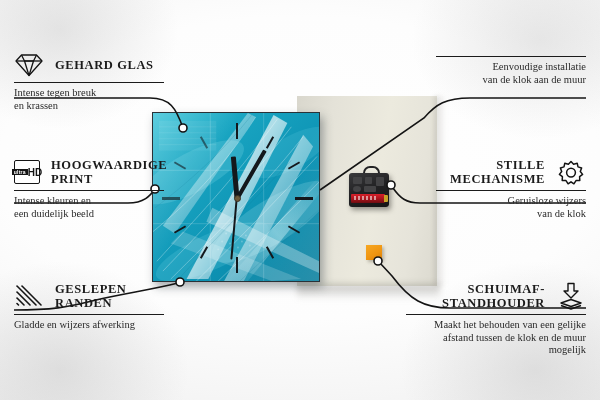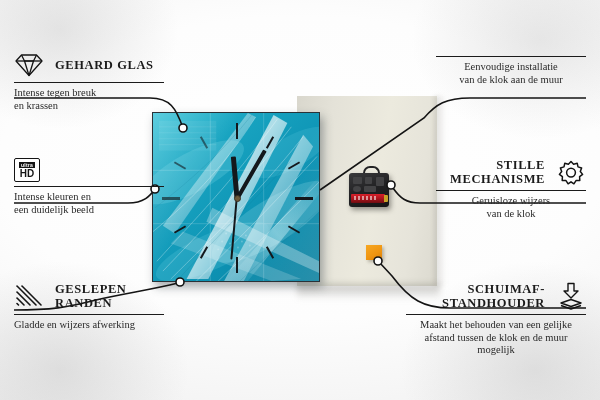--- a/index.html
+++ b/index.html
@@ -111,27 +111,27 @@
   }
   .f-rule{height:1.4px;background:#1b1b1b;margin-top:4px;}
   .f-sub{
     font-size:10.5px;line-height:12.5px;color:#2a2a2a;margin-top:4px;
   }
   .left .f-head{flex-direction:row;justify-content:flex-start;}
   .left .f-title{text-align:left;}
   .left .f-sub{text-align:left;}
   .right .f-head{flex-direction:row;justify-content:flex-end;}
   .right .f-title{text-align:right;}
-  .right .f-sub{text-align:center;}
+  .right .f-sub{text-align:right;}
   .f-icon{flex:0 0 auto;display:block;}
 
   
   .hd-badge{
     width:26px;height:24px;border:1.6px solid #141414;border-radius:2px;
-    display:flex;flex-direction:column;align-items:center;justify-content:center;
+    display:flex;align-items:center;justify-content:center;
     box-sizing:border-box;background:#fff;
   }
   .hd-ultra{
     font-family:"Liberation Sans",sans-serif;
     font-size:5px;font-weight:bold;letter-spacing:.2px;
     color:#fff;background:#141414;padding:0 2px;line-height:6px;
   }
   .hd-text{
     font-family:"Liberation Sans",sans-serif;
     font-size:10px;font-weight:bold;line-height:10px;color:#141414;margin-top:1px;
@@ -316,20 +316,21 @@
     <div class="f-sub" style="white-space:pre-line;">Intense tegen breuk
 en krassen</div>
   </div>
 
   <div class="feature left" style="left:14px;top:158px;width:150px;">
     <div class="f-head">
       <div class="hd-badge">
         <span class="hd-ultra">ultra</span>
         <span class="hd-text">HD</span>
       </div>
+      <div class="f-title">HOOGWAARDIGE PRINT</div>
     </div>
     <div class="f-rule" style="width:150px;"></div>
     <div class="f-sub" style="white-space:pre-line;">Intense kleuren en
 een duidelijk beeld</div>
   </div>
 
   <div class="feature left" style="left:14px;top:282px;width:150px;">
     <div class="f-head">
       <svg class="f-icon" width="30" height="26" viewBox="0 0 30 26">
         <g stroke="#141414" stroke-width="1.6" stroke-linecap="round">

